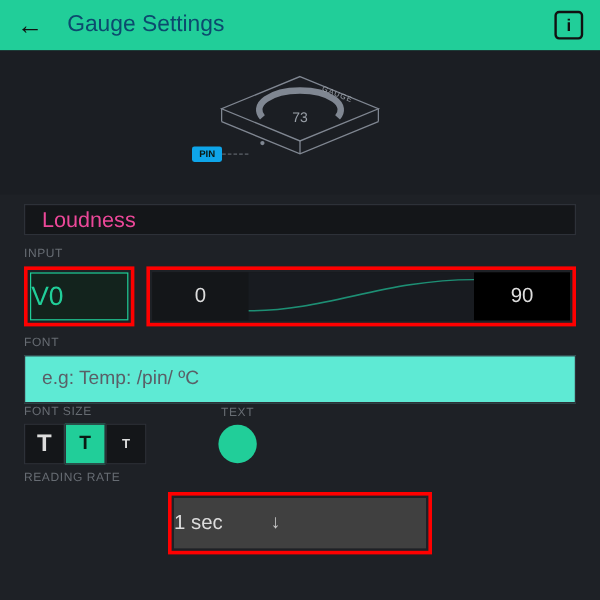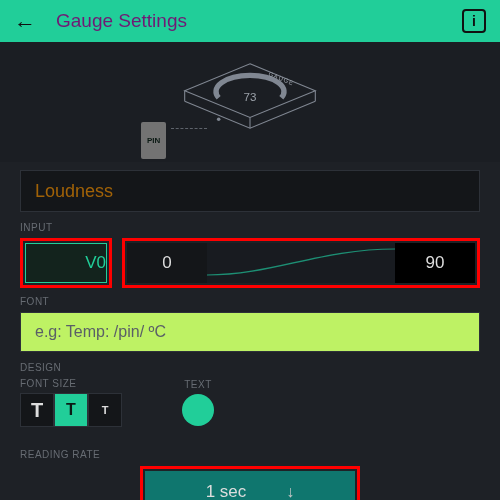--- a/index.html
+++ b/index.html
@@ -6,71 +6,71 @@
   html, body { width: 500px; height: 500px; background: #1e2126; overflow: hidden; color: #ddd; }
   .header {
     background: #21ce99;
     height: 42px;
     display: flex;
     align-items: center;
     padding: 0 14px;
     gap: 20px;
   }
   .back-arrow { color: #111; font-size: 22px; flex: 0 0 auto; cursor: pointer; }
-  .header-title { color: #701a75; font-size: 19px; font-weight: 400; flex: 1; }
+  .header-title { color: #0c4a6e; font-size: 19px; font-weight: 400; flex: 1; }
   .info-btn {
     width: 24px; height: 24px; border: 2px solid #111; border-radius: 4px;
     display: flex; align-items: center; justify-content: center;
     color: #111; font-size: 14px; font-weight: 600;
     cursor: pointer;
   }
   
   .illus {
     height: 120px;
     position: relative;
     display: flex; align-items: center; justify-content: center;
     background: #1b1e23;
   }
   .iso-wrap { position: relative; width: 250px; height: 100px; }
   .iso-stage {
     position: absolute; left: 50px; top: 10px; width: 150px; height: 85px;
   }
   .iso-stage svg { width: 100%; height: 100%; overflow: visible; }
   .pin-tag {
-    position: absolute; left: 16px; top: 70px;
-    background: #737373; color: #0b1a14; font-size: 8px; font-weight: 600;
-    padding: 14px 6px; border-radius: 2px;
+    position: absolute; left: 35px; top: 70px;
+    background: #0ea5e9; color: #0b1a14; font-size: 8px; font-weight: 600;
+    padding: 2px 6px; border-radius: 2px;
   }
   .pin-line {
     position: absolute; left: 46px; top: 76px; width: 36px; height: 1px;
     border-top: 1px dashed #5e636b;
   }
   .content { padding: 8px 20px 0 20px; }
   .name-field {
     background: #141619;
     border: 1px solid #2d3138;
-    height: 42px;
+    height: 26px;
     display: flex; align-items: center;
     padding: 0 14px;
-    color: #a16207;
+    color: #ec4899;
     font-size: 18px;
     margin-bottom: 10px;
   }
   .section-label {
     color: #676c73; font-size: 10px; letter-spacing: 0.5px;
     margin: 5px 0 5px 0;
   }
   .row { display: flex; gap: 10px; align-items: stretch; }
   .hl-red { border: 3px solid #ff0000; padding: 2px; }
   .box {
     background: #141619;
     border: 1px solid #2d3138;
     height: 40px;
-    display: flex; align-items: center; justify-content: flex-end;
-    color: #ddd; font-size: 17px;
+    display: flex; align-items: center; justify-content: flex-start;
+    color: #ddd; font-size: 22px;
   }
   .pin-box {
     width: 82px;
     color: #21ce99;
     border: 1px solid #21ce99;
     background: #13231d;
   }
   .range-wrap {
     flex: 1;
     display: flex; align-items: stretch;
@@ -78,21 +78,21 @@
     height: 40px;
   }
   .range-val {
     width: 80px; display: flex; align-items: center; justify-content: center;
     font-size: 17px; color: #ddd;
     background: #141619;
   }
   .range-mid { flex:1; position: relative; background: #181b20; }
   .range-mid svg { position:absolute; inset:0; width:100%; height:100%; }
   .label-input {
-    background: #bef264;
+    background: #5eead4;
     border: 1px solid #2d3138;
     height: 40px;
     display: flex; align-items: center;
     padding: 0 14px;
     color: #5a5f67;
     font-size: 16px;
     margin-top: 4px;
   }
   .design-row { display:flex; align-items:flex-end; gap: 60px; margin-top: 2px;}
   .font-group { }
@@ -109,22 +109,22 @@
   .font-opt .lg { font-size:20px; font-weight:600;}
   .font-opt .md { font-size:16px; font-weight:600;}
   .font-opt .sm { font-size:11px; font-weight:600;}
   .text-swatch {
     width: 32px; height: 32px; border-radius: 50%;
     background: #21ce99; cursor:pointer; margin-bottom:1px;
   }
   .rate-row { display:flex; justify-content:center; margin-top:6px; }
   .rate-box {
     width: 210px; height: 42px;
-    background: #0f766e;
-    display:flex; align-items:center; justify-content:center;
+    background: #404040;
+    display:flex; align-items:center; justify-content:flex-start;
     gap: 40px;
     color:#ddd; font-size:17px;
     cursor:pointer;
   }
   .rate-arrow { font-size:16px; color:#c8c8c8; }
 </style>
 </head>
 <body>
 
 <div class="header">
@@ -183,21 +183,20 @@
         <div class="range-val" style="background:#000000">90</div>
       </div>
     </div>
   </div>
 
   <div class="section-label" style="margin-top:8px">FONT</div>
   <div class="label-input">
     <span>e.g: Temp: /pin/ ºC</span>
   </div>
 
-  <div class="section-label" style="margin-top:10px">DESIGN</div>
   <div class="design-row">
     <div class="font-group">
       <div class="mini-label">FONT SIZE</div>
       <div class="font-opts">
         <div class="font-opt">
             <span class="lg">T</span>
           </div>
         <div class="font-opt sel">
             <span class="md">T</span>
           </div>
@@ -205,21 +204,21 @@
             <span class="sm">T</span>
           </div>
       </div>
     </div>
     <div>
       <div class="mini-label" style="text-align:center">TEXT</div>
       <div class="text-swatch" title="#21ce99"></div>
     </div>
   </div>
 
-  <div class="section-label" style="margin-top:22px">READING RATE</div>
+  <div class="section-label" style="margin-top:6px">READING RATE</div>
   <div class="rate-row">
     <div class="hl-red">
       <div class="rate-box">
         <span>1 sec</span>
         <span class="rate-arrow">↓</span>
       </div>
     </div>
   </div>
 
 </div>

